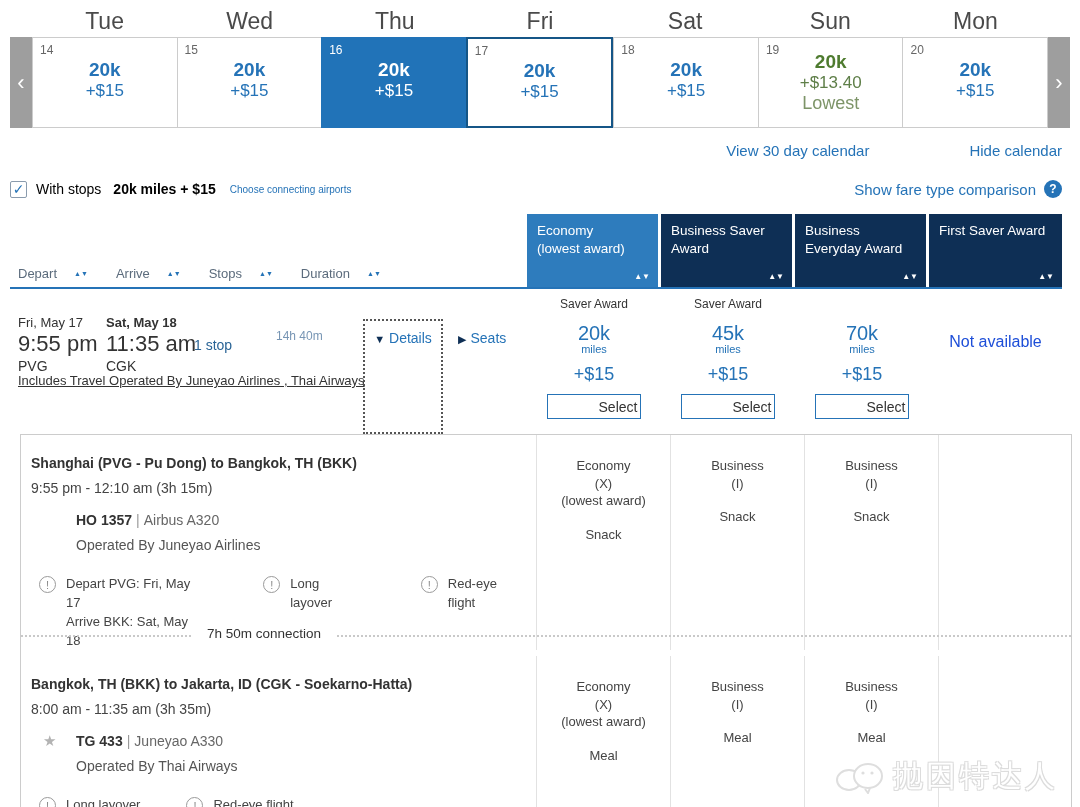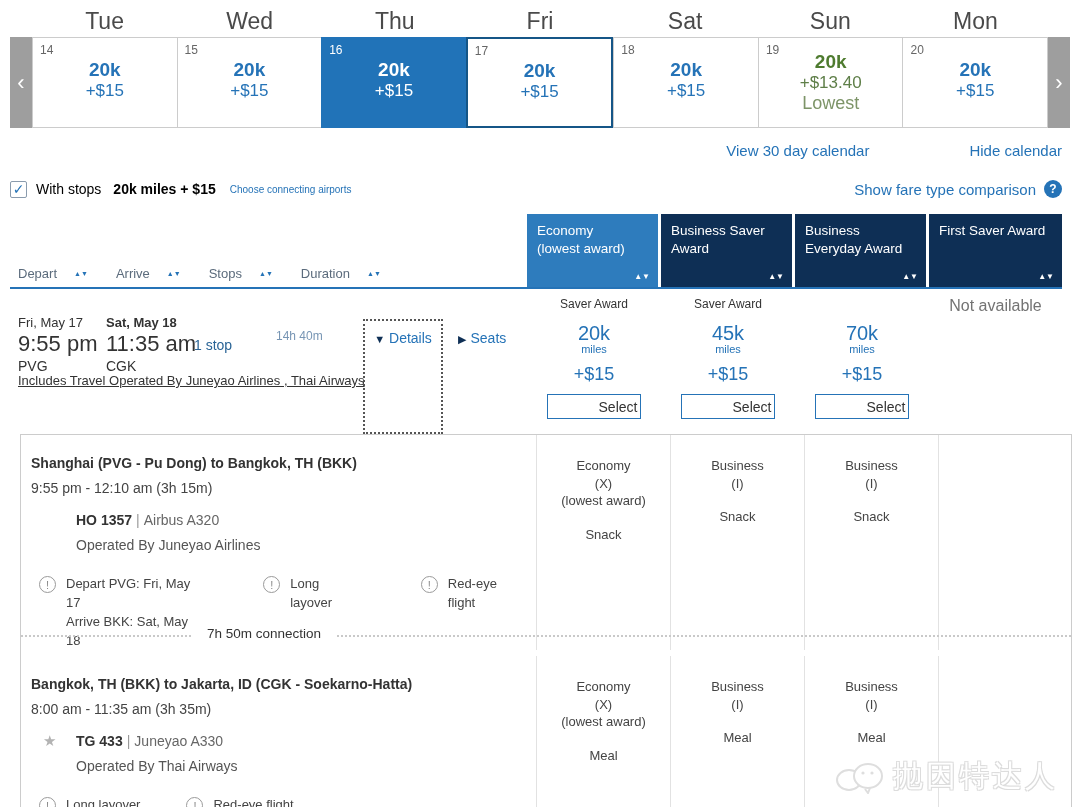--- a/index.html
+++ b/index.html
@@ -75,21 +75,21 @@
   .details-box .txt, .seats-link .txt { color:#2573b7; font-size:14px; }
   .seats-link { position:absolute; left:448px; top:40px; cursor:pointer; white-space:nowrap; }
   .fare-cell { text-align:center; padding-top:8px; }
   .award-type { font-size:12px; color:#333; height:18px; }
   .f-miles { font-size:20px; color:#2573b7; margin-top:8px; line-height:1; }
   .f-unit { font-size:11px; color:#2573b7; }
   .f-fee { font-size:18px; color:#2573b7; margin-top:9px; }
   .select-btn { margin-top:9px; width:94px; height:25px; background:#fff;
     border:1px solid #2573b7; color:#333; font-size:14px; cursor:pointer;
     font-family:inherit;padding-left:48px; }
-  .not-avail { font-size:16px; color:#737373; text-align:center; }
+  .not-avail { font-size:16px; color:#1d4ed8; margin-top:36px; text-align:center; }
 
   
   .panel { margin-left:10px; width:1052px; height:376px;
     border:1px solid #ccc; border-bottom:none; }
   .seg { display:grid; grid-template-columns:515px 134px 134px 134px auto; }
   .seg-1 { height:181px; } .seg-2 { height:155px; }
   .seg-col { border-left:1px solid #e2e2e2; text-align:center; padding-top:22px;
     font-size:13px; color:#444; line-height:1.35; }
   .cabin { white-space:pre-line; }
   .meal { margin-top:16px; }

